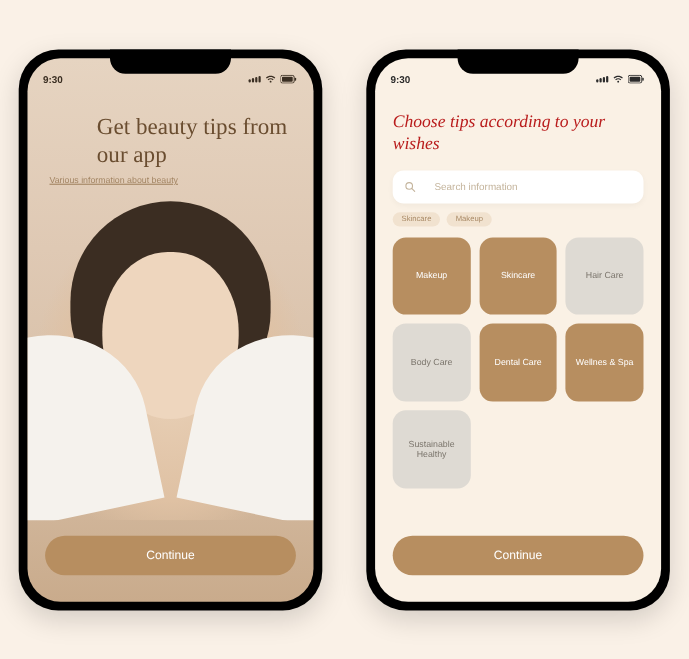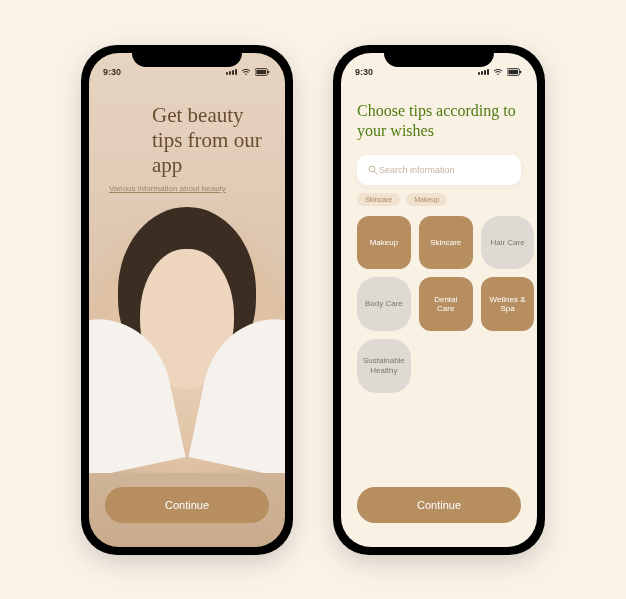--- a/index.html
+++ b/index.html
@@ -3,21 +3,21 @@
 <meta charset="utf-8">
 <style>
   * { box-sizing: border-box; margin: 0; padding: 0; }
   body {
     width: 626px; height: 599px;
     background: #FAF1E7;
     font-family: -apple-system, BlinkMacSystemFont, "Segoe UI", sans-serif;
     display: flex; align-items: center; justify-content: center; gap: 40px;
   }
   .phone {
-    width: 212px; height: 510px;
+    width: 276px; height: 510px;
     background: #000;
     border-radius: 36px;
     padding: 8px;
     position: relative;
     box-shadow: 0 8px 24px rgba(0,0,0,0.15);
   }
   .screen {
     width: 100%; height: 100%;
     border-radius: 30px;
     overflow: hidden;
@@ -96,28 +96,29 @@
   
   .screen-topics {
     background: #FAF1E5;
     display: flex; flex-direction: column;
     padding: 0 16px;
   }
   .screen-topics .statusbar { color: #2b2b2b; }
   .topics-head {
     padding-top: 48px;
     font-family: Georgia, "Times New Roman", serif;
-    color: #4d7c0f;
+    color: #b91c1c;
+    font-style: italic;
   }
   .topics-head h1 { font-size: 16px; font-weight: 500; line-height: 1.25; }
   .search-box {
     margin-top: 14px;
     background: #fff; border-radius: 10px;
     height: 30px; display: flex; align-items: center;
-    padding: 0 10px; gap: 0;
+    padding: 0 10px; gap: 16px;
     box-shadow: 0 2px 6px rgba(0,0,0,0.04);
   }
   .search-box input {
     border: none; outline: none; flex: 1;
     font-size: 9px; color: #b7a68e; background: transparent;
   }
   .search-box input::placeholder { color: #c4b49c; }
   .chips { display: flex; gap: 6px; margin-top: 8px; }
   .chip {
     font-size: 7px; color: #a98a66;
@@ -133,21 +134,21 @@
     gap: 8px;
   }
   .tile {
     aspect-ratio: 1/1; border-radius: 12px;
     display: flex; align-items: center; justify-content: center;
     text-align: center; padding: 6px;
     font-size: 8px; line-height: 1.2;
     cursor: pointer;
   }
   .tile.on  { background: #B78E60; color: #fff; }
-  .tile.off { background: #DEDAD3; color: #7b756c; border-radius: 19px; }
+  .tile.off { background: #DEDAD3; color: #7b756c; }
   .topics-footer { margin-top: auto; padding: 14px 0 24px 0; }
 
   .sig-dots { display:flex; gap:1px; align-items:flex-end;}
   .sig-dots span{ width:2px;border-radius:1px;}
 </style>
 </head>
 <body>
 
 <div class="phone">
   <div class="notch"></div>

